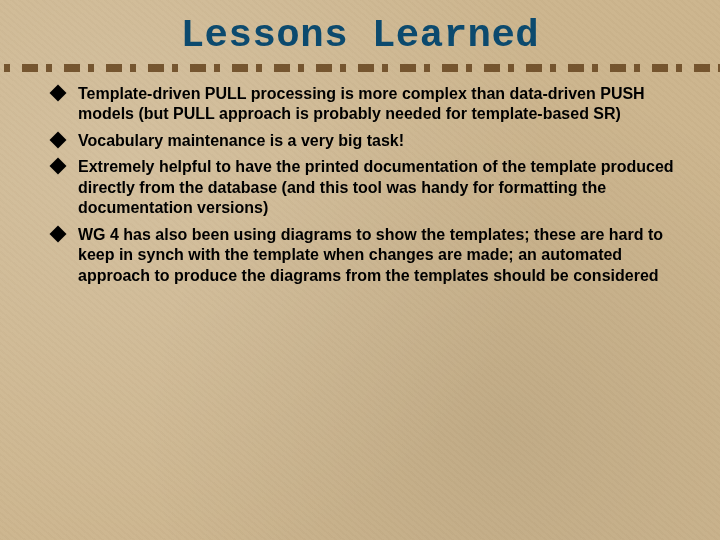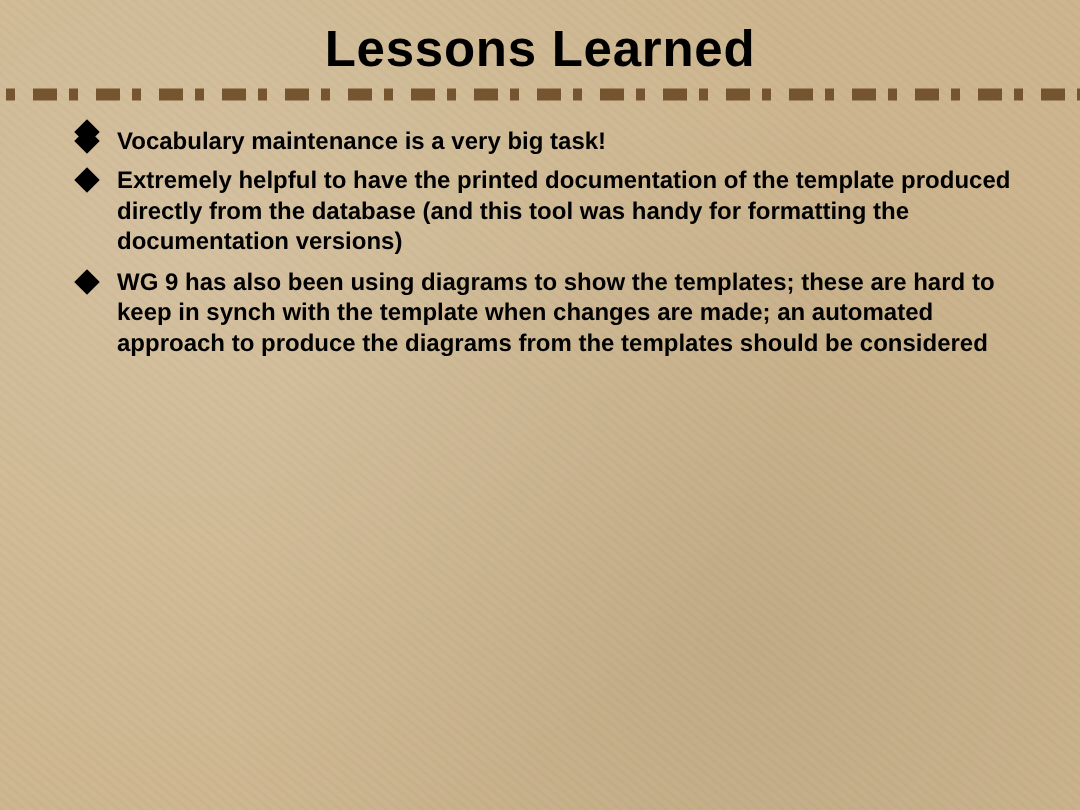--- a/index.html
+++ b/index.html
@@ -11,24 +11,24 @@
       radial-gradient(circle at 70% 80%, rgba(0,0,0,.06), transparent 55%),
       repeating-linear-gradient(40deg, rgba(120,90,50,.04) 0 2px, transparent 2px 5px);
     font-family:"Arial","Helvetica",sans-serif;
     color:#000;
     box-sizing:border-box;
   }
   .slide{box-sizing:border-box;padding:14px 28px 20px 28px}
   h1.title{
     margin:0 0 6px 0;
     text-align:center;
-    font-family:Liberation Sans, sans-serif;
+    font-family:Liberation Mono, monospace;
     font-weight:700;
-    font-size:34px;
-    color:#000000;
+    font-size:39px;
+    color:#0c4a6e;
     letter-spacing:.5px;
   }
   .divider{
     height:8px;
     margin:2px -28px 12px -28px;
     background:
       repeating-linear-gradient(90deg,
         transparent 0 4px,
         #6b4a24 4px 10px,
         transparent 10px 14px,
@@ -54,27 +54,28 @@
 </style>
 </head>
 <body>
 
 <div class="slide">
   <h1 class="title">Lessons Learned</h1>
   <div class="divider"></div>
   <ul class="bullets">
     <li>
       <span class="diamond"></span>
+      <span>Template-driven PULL processing is more complex than data-driven PUSH models (but PULL approach is probably needed for template-based SR)</span>
     </li>
     <li>
       <span class="diamond"></span>
       <span>Vocabulary maintenance is a very big task!</span>
     </li>
     <li>
       <span class="diamond"></span>
       <span>Extremely helpful to have the printed documentation of the template produced directly from the database (and this tool was handy for formatting the documentation versions)</span>
     </li>
     <li>
       <span class="diamond"></span>
-      <span>WG 9 has also been using diagrams to show the templates; these are hard to keep in synch with the template when changes are made; an automated approach to produce the diagrams from the templates should be considered</span>
+      <span>WG 4 has also been using diagrams to show the templates; these are hard to keep in synch with the template when changes are made; an automated approach to produce the diagrams from the templates should be considered</span>
     </li>
   </ul>
 </div>
 
 </body></html>

